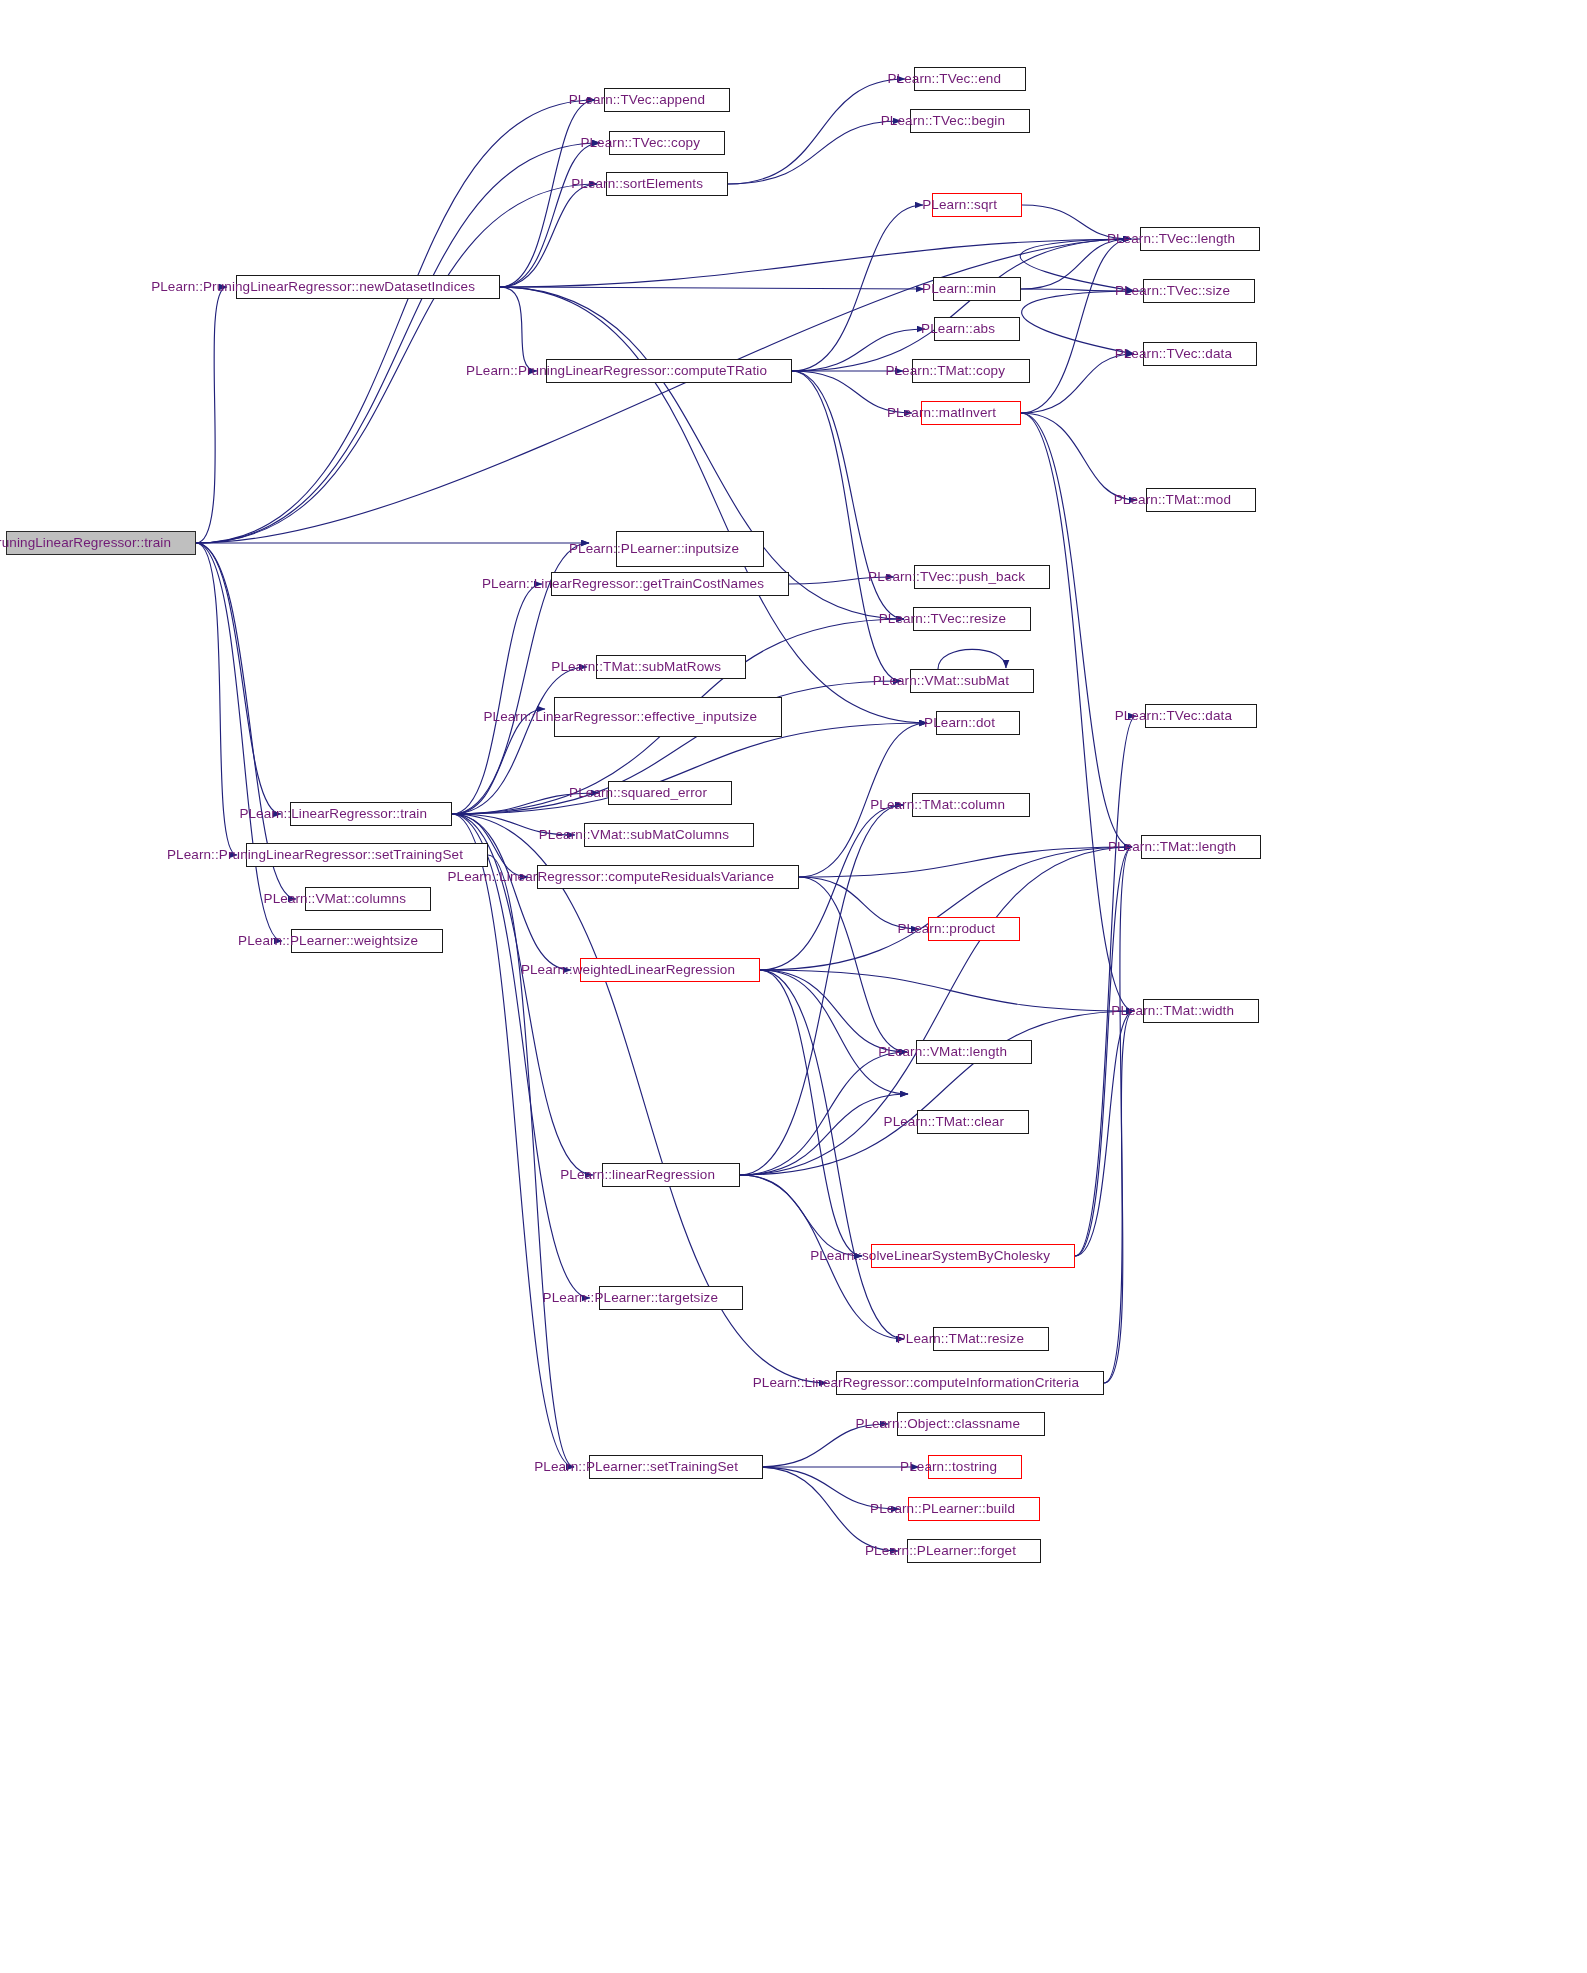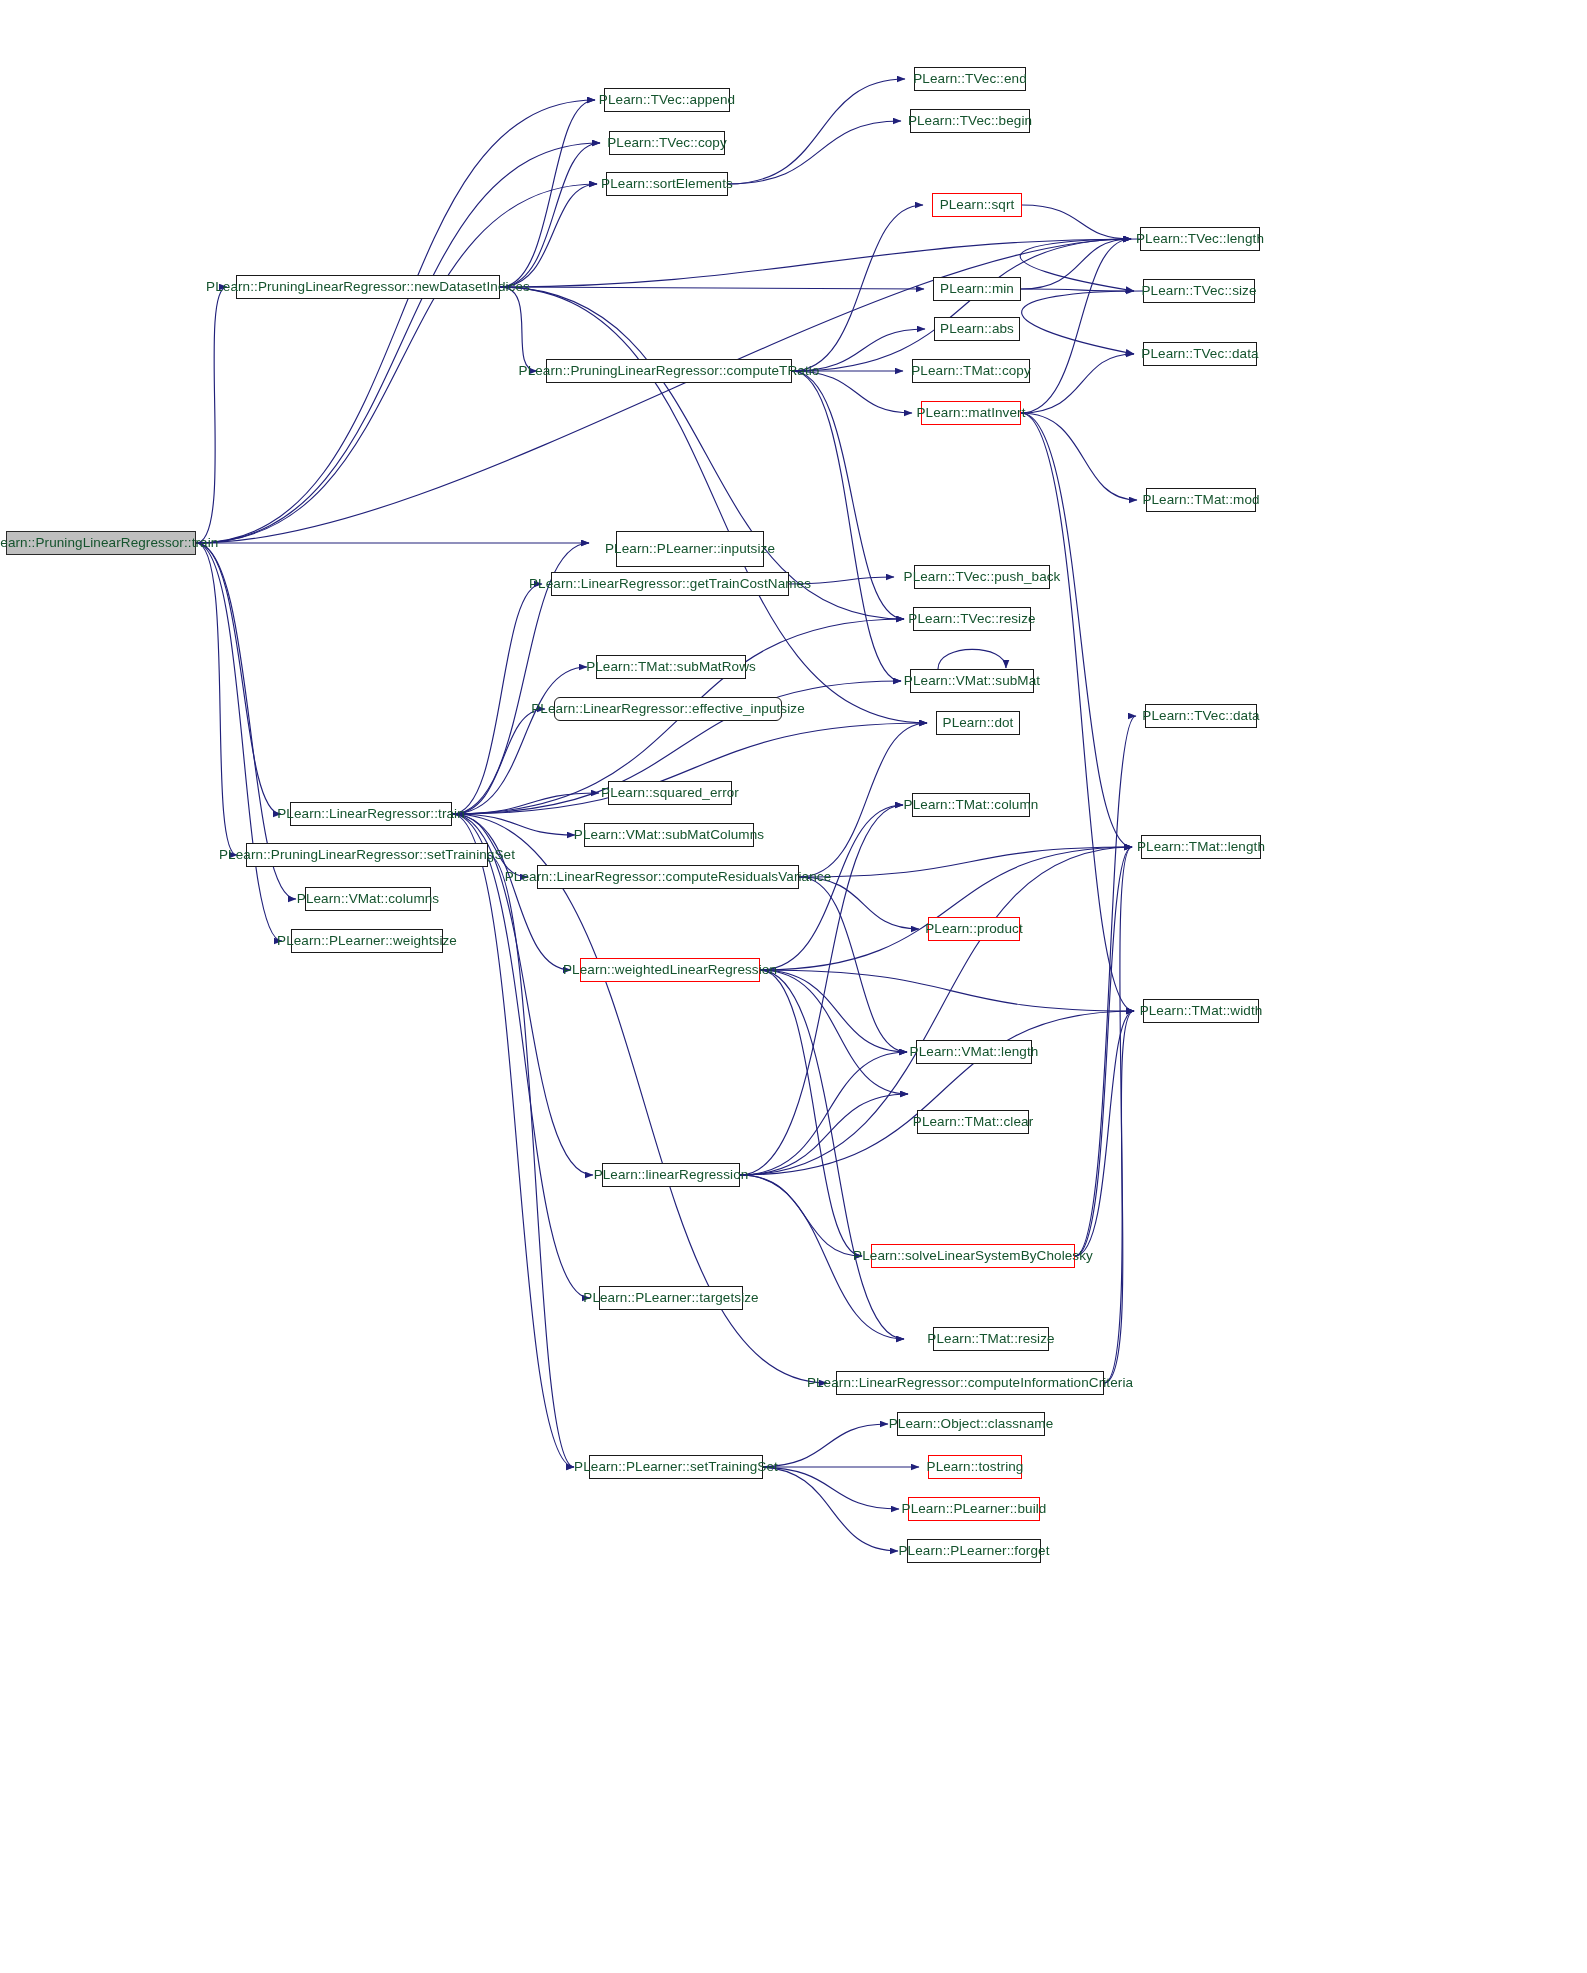--- a/index.html
+++ b/index.html
@@ -1,21 +1,21 @@
 <!DOCTYPE html>
 <html><head>
 <meta charset="utf-8">
 <style>
   html,body{margin:0;padding:0;background:#ffffff;}
   body{font-family:"Liberation Sans", sans-serif;}
   #canvas{position:relative;width:1587px;height:1973px;background:#fff;overflow:hidden;}
   #edges{position:absolute;left:0;top:0;width:1587px;height:1973px;}
-  .node{position:absolute;box-sizing:border-box;display:flex;align-items:center;justify-content:center;
-        background:#ffffff;border:1px solid #1a1a1a;color:#14532d;white-space:nowrap;
-        font-size:13.5px;line-height:1;letter-spacing:0.1px;padding:0 7px;}
+  .node{position:absolute;box-sizing:border-box;display:flex;align-items:center;justify-content:flex-end;
+        background:#ffffff;border:1px solid #1a1a1a;color:#701a75;white-space:nowrap;
+        font-size:13.5px;line-height:1;letter-spacing:0.1px;padding:0 24px;}
   .node.root{background:#bfbfbf;border:1px solid #2b2b2b;}
   .node.red{border:1px solid #ff0000;}
   .node span{pointer-events:none;}
 </style>
 </head>
 <body>
 
 <div id="canvas">
   <svg id="edges" viewBox="0 0 1587 1973" xmlns="http://www.w3.org/2000/svg">
     <defs>
@@ -171,21 +171,21 @@
       </div>
       <div class="node" style="left: 616px; top: 531px; width: 148px; height: 36px;">
         <span>PLearn::PLearner::inputsize</span>
       </div>
       <div class="node" style="left: 551px; top: 572px; width: 238px; height: 24px;">
         <span>PLearn::LinearRegressor::getTrainCostNames</span>
       </div>
       <div class="node" style="left: 596px; top: 655px; width: 150px; height: 24px;">
         <span>PLearn::TMat::subMatRows</span>
       </div>
-      <div class="node" style="left: 554px; top: 697px; width: 228px; height: 24px; border-radius: 6px;">
+      <div class="node" style="left: 554px; top: 697px; width: 228px; height: 40px;">
         <span>PLearn::LinearRegressor::effective_inputsize</span>
       </div>
       <div class="node" style="left: 608px; top: 781px; width: 124px; height: 24px;">
         <span>PLearn::squared_error</span>
       </div>
       <div class="node" style="left: 584px; top: 823px; width: 170px; height: 24px;">
         <span>PLearn::VMat::subMatColumns</span>
       </div>
       <div class="node" style="left: 537px; top: 865px; width: 262px; height: 24px;">
         <span>PLearn::LinearRegressor::computeResidualsVariance</span>

